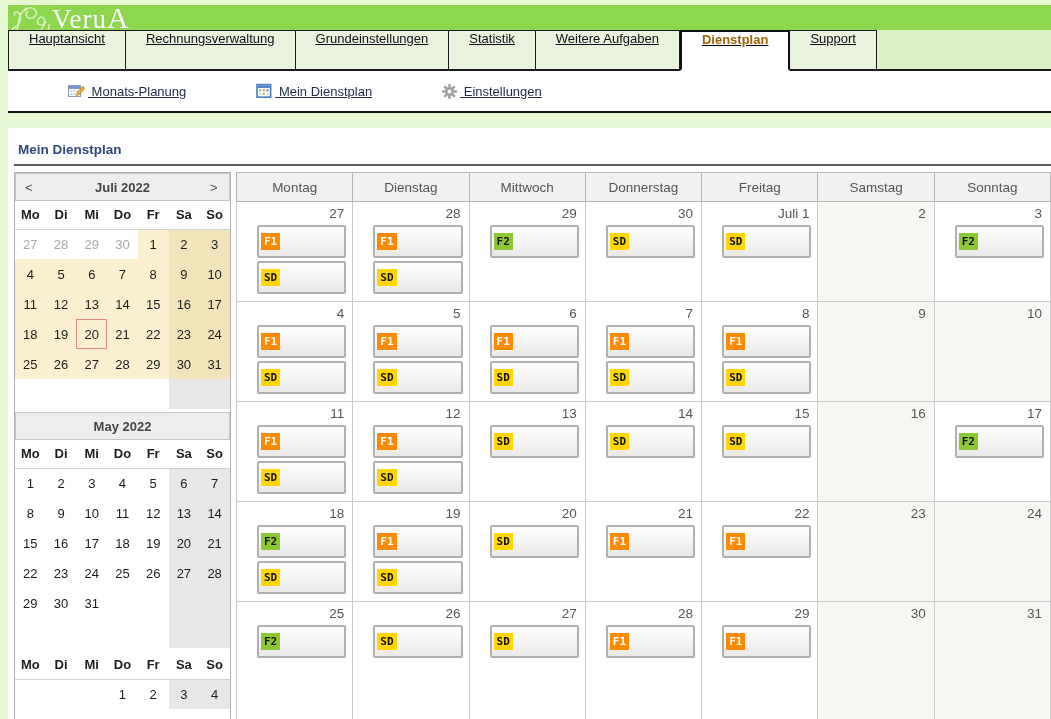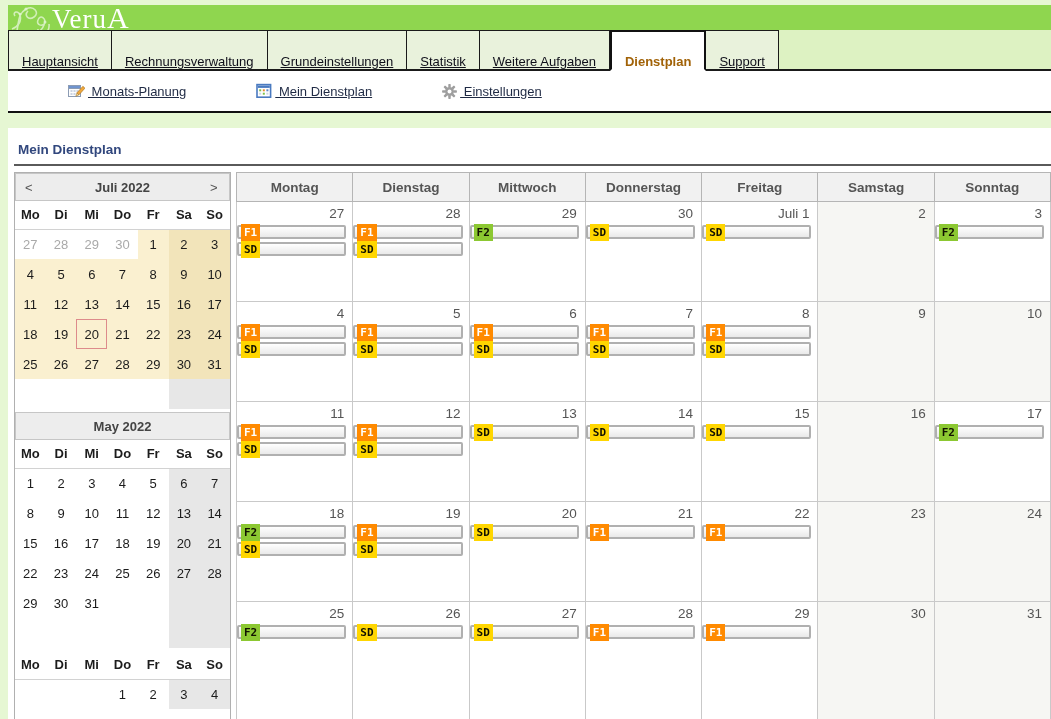--- a/index.html
+++ b/index.html
@@ -16,21 +16,21 @@
   .floral { position:absolute; left:2px; top:0; opacity:.75; }
   .logo {
     color:#ffffff; font-family:"Liberation Serif", serif;
     font-size:27px; margin-left:44px; letter-spacing:1px; position:relative; z-index:2;
   }
   .logo .cap { font-size:30px; }
   
   .tab-row { margin-left:8px; display:flex; height:41px; background:#ddf2c2; font-size:13px; }
   .tab {
     background:#e9f2dc; border-top:1px solid #1a1a1a; border-right:1px solid #1a1a1a;
-    border-bottom:2px solid #1a1a1a; padding:0 13px; display:flex; align-items:flex-end; cursor:pointer;
+    border-bottom:2px solid #1a1a1a; padding:0 20px; display:flex; align-items:flex-start; cursor:pointer;text-decoration:underline;
   }
   .tab:first-child { border-left:1px solid #1a1a1a; }
   .tab .lbl { text-decoration:underline; color:#0f0f1a; white-space:nowrap; }
   .tab.active {
     background:#ffffff; border:2px solid #111; border-bottom:2px solid transparent;
     font-weight:bold; position:relative; z-index:2;
   }
   .tab.active .lbl { text-decoration:none; color:#a16207; }
   .tab-fill { flex:1; border-bottom:2px solid #1a1a1a; }
   
@@ -64,30 +64,30 @@
   .mini td.out { color:#a9a9a9; }
   .mini td.in { background:#faf0d0; }
   .mini td.we.in { background:#f2e4ba; }
   .mini td.we-off { background:#e7e7e7; }
   .mini td.today { box-shadow: inset 0 0 0 1px #dd8b8b; }
   
   .main-cal { position:absolute; left:228px; right:0; top:44px; bottom:0; overflow:hidden; }
   .main-cal table { width:100%; border-collapse:collapse; table-layout:fixed; }
   .main-cal th {
     height:29px; background:#f1f1f1; border:1px solid #b5b5b5;
-    font-weight:bold; color:#555; font-size:13.5px;
+    font-weight:normal; color:#555; font-size:13.5px;
   }
   .main-cal td.daycell {
     height:100px; border:1px solid #c9c9c9; vertical-align:top; background:#fff; padding:0;
   }
   .main-cal tr.last td.daycell { height:150px; }
   .main-cal td.daycell.we { background:#f6f6f3; }
   .daynum { display:block; text-align:right; padding:4px 8px 1px 0; color:#555; font-size:13.5px; }
   .entry {
-    margin:3px 6px 3px 0; height:14px; border:2px solid #b0b0b0; border-radius:2px;
+    margin:3px 6px 3px 20px; height:33px; border:2px solid #b0b0b0; border-radius:2px;
     background:linear-gradient(#ffffff,#e9e9e9); display:flex; align-items:center; cursor:pointer;
   }
   .badge {
     margin-left:2px; padding:2px 3px; font-family:"DejaVu Sans Mono", monospace;
     font-weight:bold; font-size:11px; line-height:13px;
   }
 </style>
 </head>
 <body>
 

